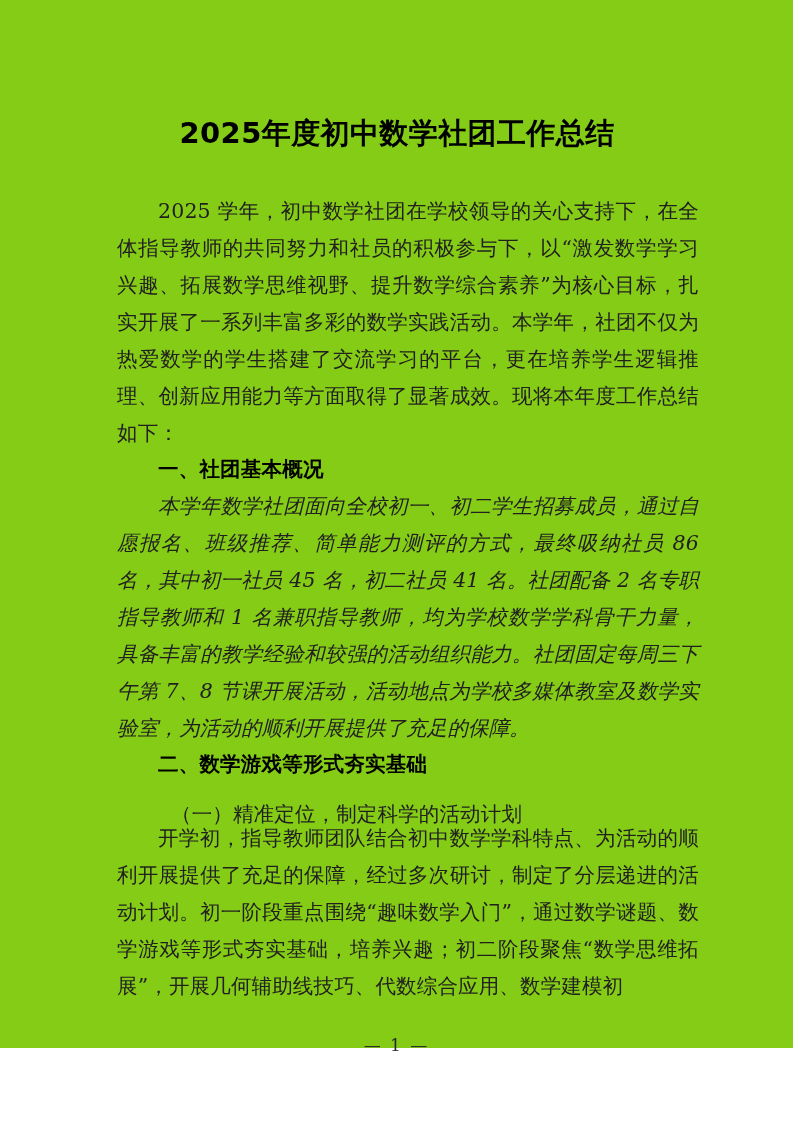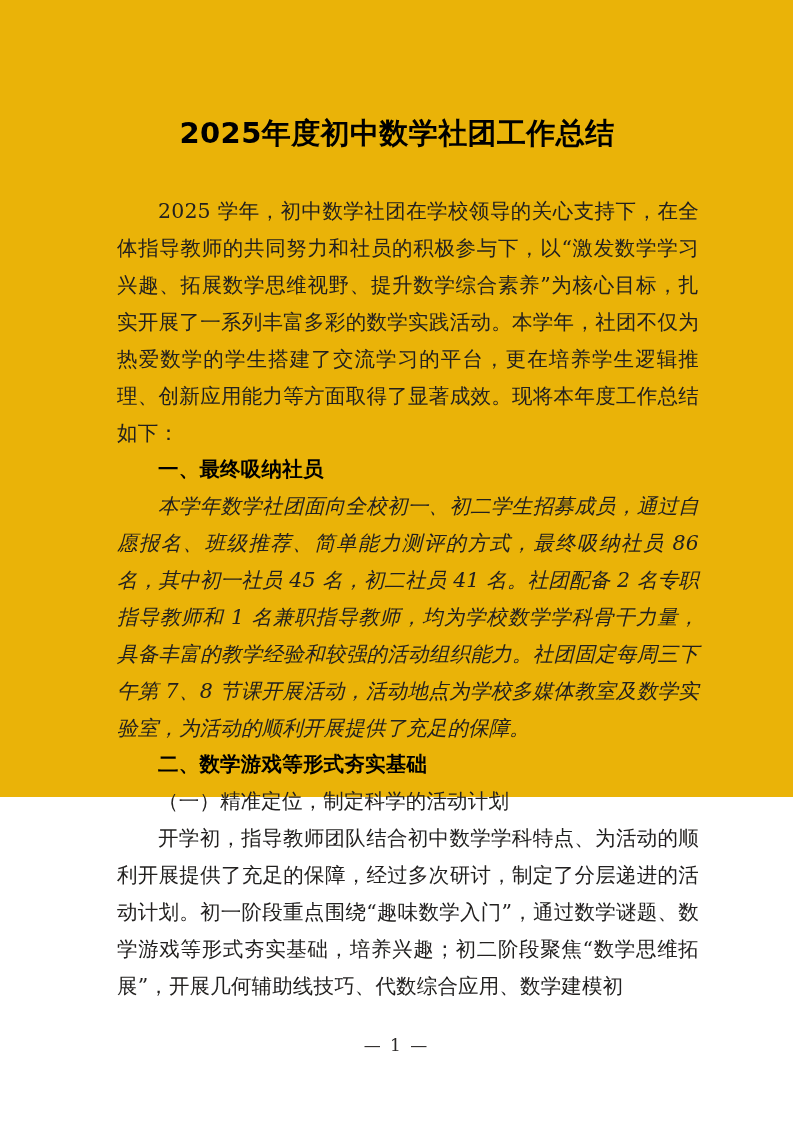--- a/index.html
+++ b/index.html
@@ -15,22 +15,22 @@
     overflow: hidden;
     font-family: "DejaVu Serif", "Liberation Serif", serif;
     -webkit-font-smoothing: antialiased;
   }
 
   .page {
     position: absolute;
     left: 0;
     top: 0;
     width: 793px;
-    height: 797px;
-    background: #eab308;
+    height: 1048px;
+    background: #84cc16;
   }
 
   
   .content {
     position: absolute;
     left: 106px;
     top: 0;
     width: 582px;
   }
 
@@ -76,21 +76,21 @@
     font-size: 20.5px;
     line-height: 37px;
     color: #000000;
     text-indent: 2em;
     letter-spacing: 0.2px;
     white-space: nowrap;
   }
 
   
   .subheading {
-    margin: 0;
+    margin: 13px;
     padding: 0;
     font-family: "DejaVu Serif", "Liberation Serif", serif;
     font-size: 20.5px;
     line-height: 37px;
     color: #22201f;
     text-indent: 2em;
     letter-spacing: 0.15px;
     white-space: nowrap;
   }
 
@@ -118,21 +118,21 @@
 
   <div class="content">
 
     <h1 class="doc-title">2025年度初中数学社团工作总结</h1>
 
     <div class="blk" style="top:193px;">
       <p class="para">2025 学年，初中数学社团在学校领导的关心支持下，在全体指导教师的共同努力和社员的积极参与下，以“激发数学学习兴趣、拓展数学思维视野、提升数学综合素养”为核心目标，扎实开展了一系列丰富多彩的数学实践活动。本学年，社团不仅为热爱数学的学生搭建了交流学习的平台，更在培养学生逻辑推理、创新应用能力等方面取得了显著成效。现将本年度工作总结如下：</p>
     </div>
 
     <div class="blk" style="top:451px;">
-      <p class="heading">一、最终吸纳社员</p>
+      <p class="heading">一、社团基本概况</p>
     </div>
 
     <div class="blk" style="top:488px;font-style:italic;">
       <p class="para">本学年数学社团面向全校初一、初二学生招募成员，通过自愿报名、班级推荐、简单能力测评的方式，最终吸纳社员 86 名，其中初一社员 45 名，初二社员 41 名。社团配备 2 名专职指导教师和 1 名兼职指导教师，均为学校数学学科骨干力量，具备丰富的教学经验和较强的活动组织能力。社团固定每周三下午第 7、8 节课开展活动，活动地点为学校多媒体教室及数学实验室，为活动的顺利开展提供了充足的保障。</p>
     </div>
 
     <div class="blk" style="top:746px;">
       <p class="heading">二、数学游戏等形式夯实基础</p>
     </div>
 

